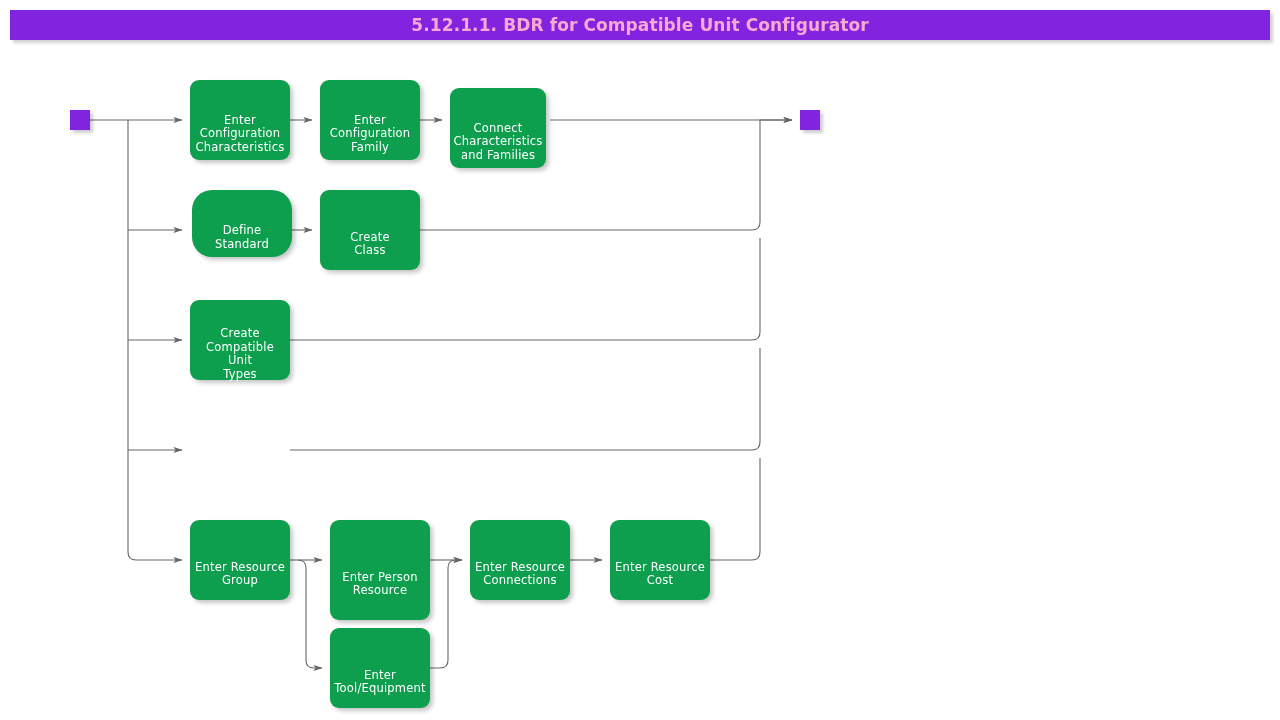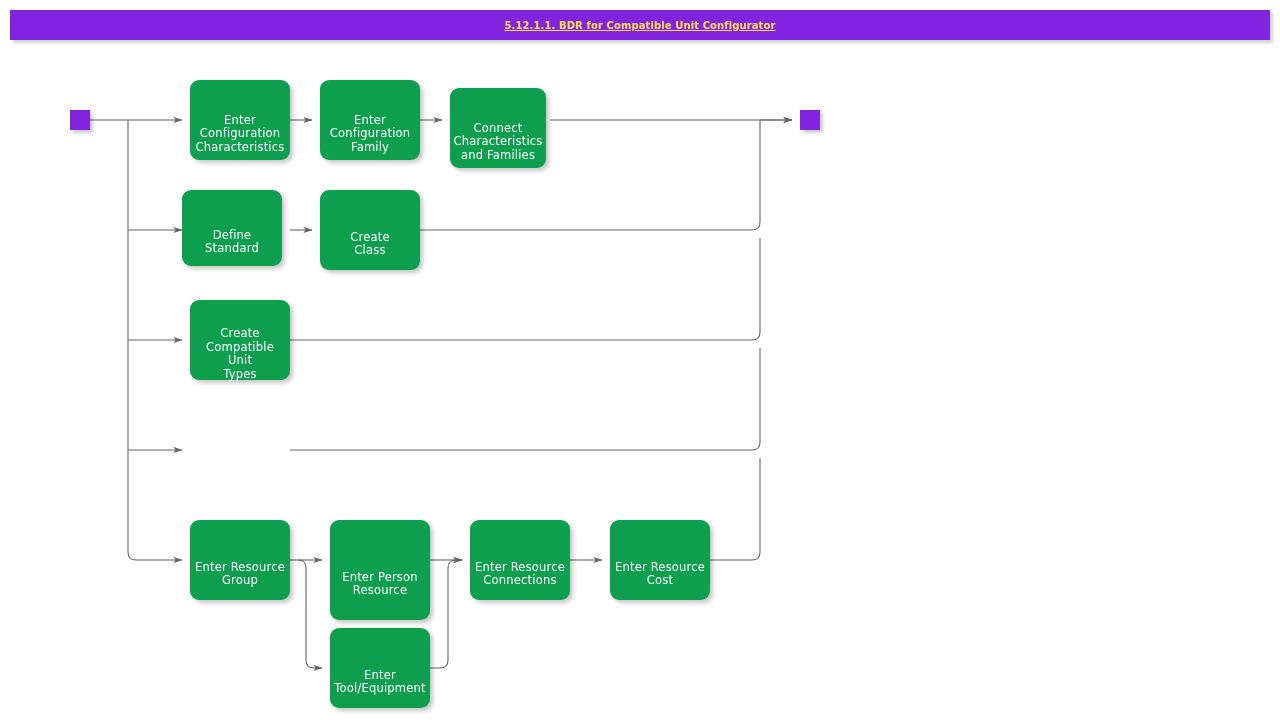--- a/index.html
+++ b/index.html
@@ -14,27 +14,26 @@
 
   .titlebar{
     position:absolute;
     left:10px;top:10px;
     width:1260px;height:30px;
     background:#8223e0;
     display:flex;align-items:center;justify-content:center;
     box-shadow:3px 3px 3px rgba(0,0,0,0.18);
   }
   .titlebar .title{
-    color:#fde047;
-    font-size:10px;
+    color:#f9a8d4;
+    font-size:17px;
     font-weight:bold;
     font-family:"DejaVu Sans", sans-serif;
     letter-spacing:0.1px;
     white-space:nowrap;
-    text-decoration:underline;
   }
 
   .node{
     position:absolute;
     background:#0e9f4e;
     border-radius:9px;
     box-shadow:3px 3px 4px rgba(0,0,0,0.22);
     display:flex;align-items:center;justify-content:center;
     text-align:center;
     box-sizing:border-box;
@@ -124,21 +123,21 @@
   <div class="node" style="left:320px;top:80px;width:100px;height:80px;">
     <span>Enter
 Configuration
 Family</span>
   </div>
   <div class="node" style="left:450px;top:88px;width:96px;height:80px;">
     <span>Connect
 Characteristics
 and Families</span>
   </div>
-  <div class="node" style="left:182px;top:190px;width:100px;height:76px;">
+  <div class="node" style="left:192px;top:190px;width:100px;height:67px;border-radius:20px;">
     <span>Define Standard</span>
   </div>
   <div class="node" style="left:320px;top:190px;width:100px;height:80px;">
     <span>Create
 Class</span>
   </div>
   <div class="node" style="left:190px;top:300px;width:100px;height:80px;">
     <span>Create
 Compatible Unit
 Types</span>

